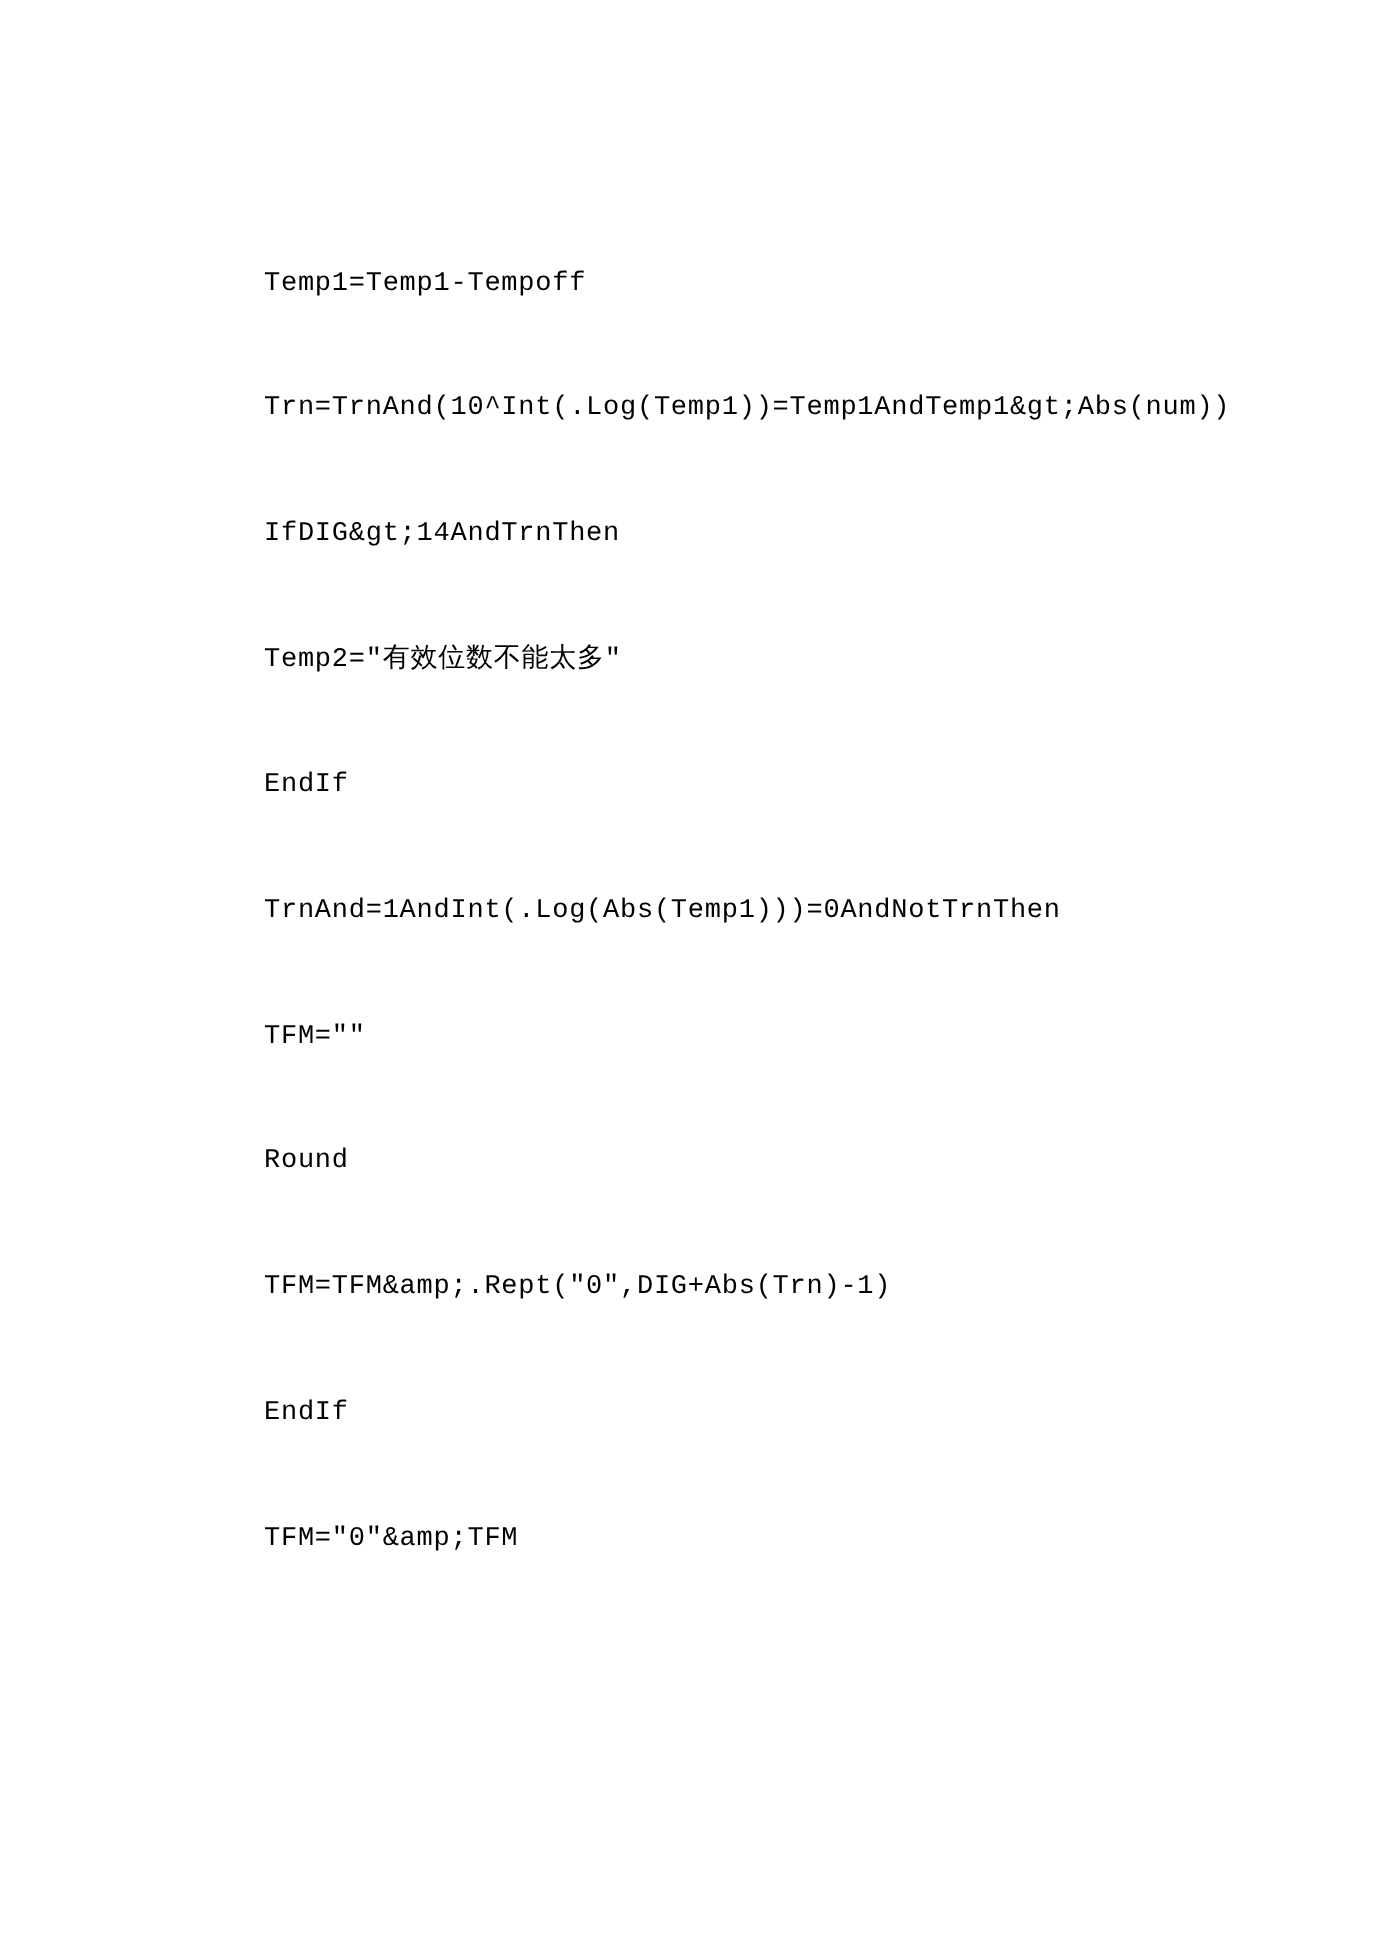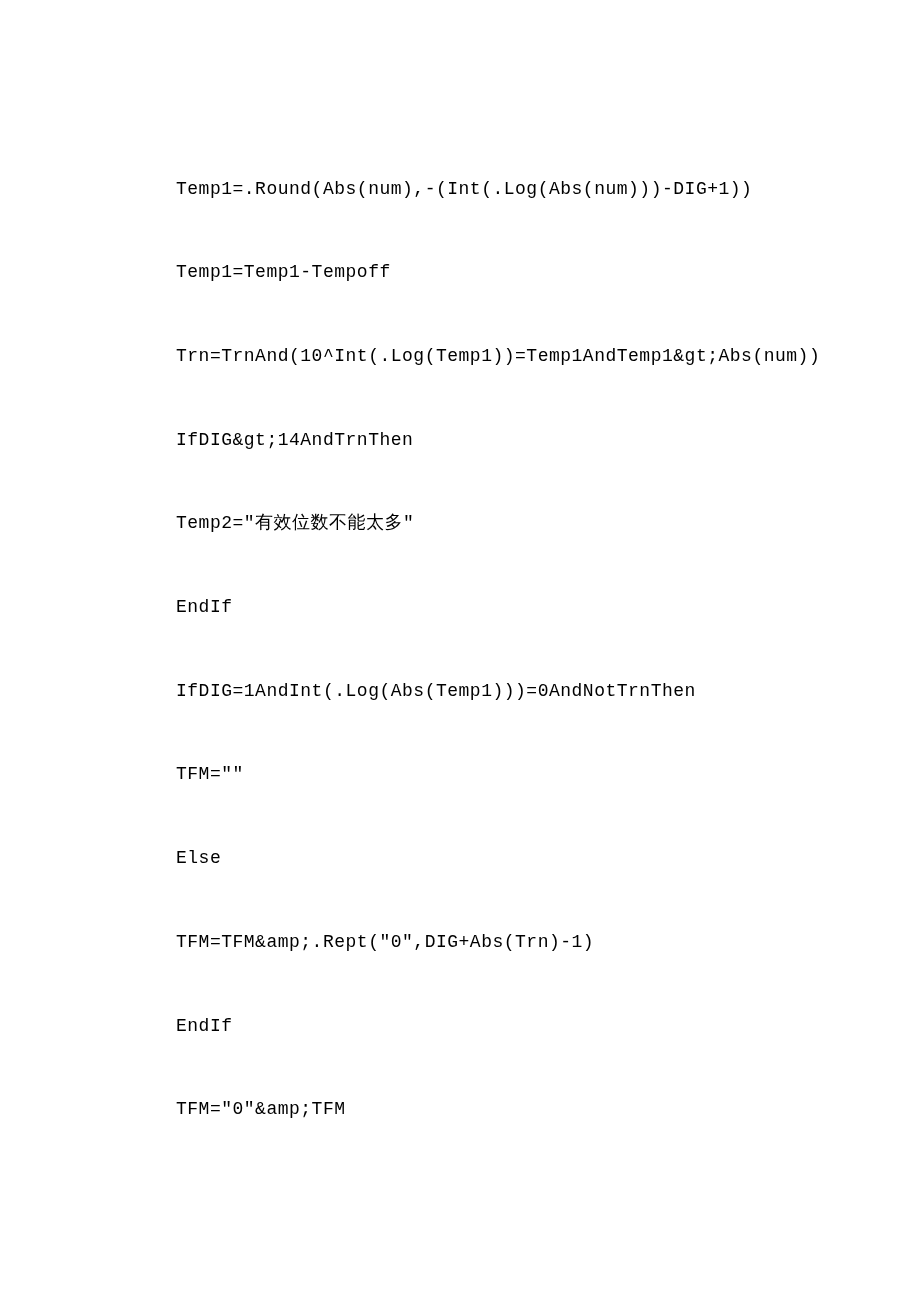--- a/index.html
+++ b/index.html
@@ -24,29 +24,28 @@
     padding-left: 2em;
     letter-spacing: 0.5px;
   }
 </style>
 </head>
 <body>
 
 <div class="page">
 
   <div class="code-block">
-    <div>Temp1=.Round(Abs(num),-(Int(.Log(Abs(num)))-DIG+1))</div>
     <div>Temp1=Temp1-Tempoff</div>
     <div>Trn=TrnAnd(10^Int(.Log(Temp1))=Temp1AndTemp1&amp;gt;Abs(num))</div>
     <div>IfDIG&amp;gt;14AndTrnThen</div>
     <div>Temp2="有效位数不能太多"</div>
     <div>EndIf</div>
-    <div>IfDIG=1AndInt(.Log(Abs(Temp1)))=0AndNotTrnThen</div>
+    <div>TrnAnd=1AndInt(.Log(Abs(Temp1)))=0AndNotTrnThen</div>
     <div>TFM=""</div>
-    <div>Else</div>
+    <div>Round</div>
     <div>TFM=TFM&amp;amp;.Rept("0",DIG+Abs(Trn)-1)</div>
     <div>EndIf</div>
     <div>TFM="0"&amp;amp;TFM</div>
     
     
     
     
     
     
     

